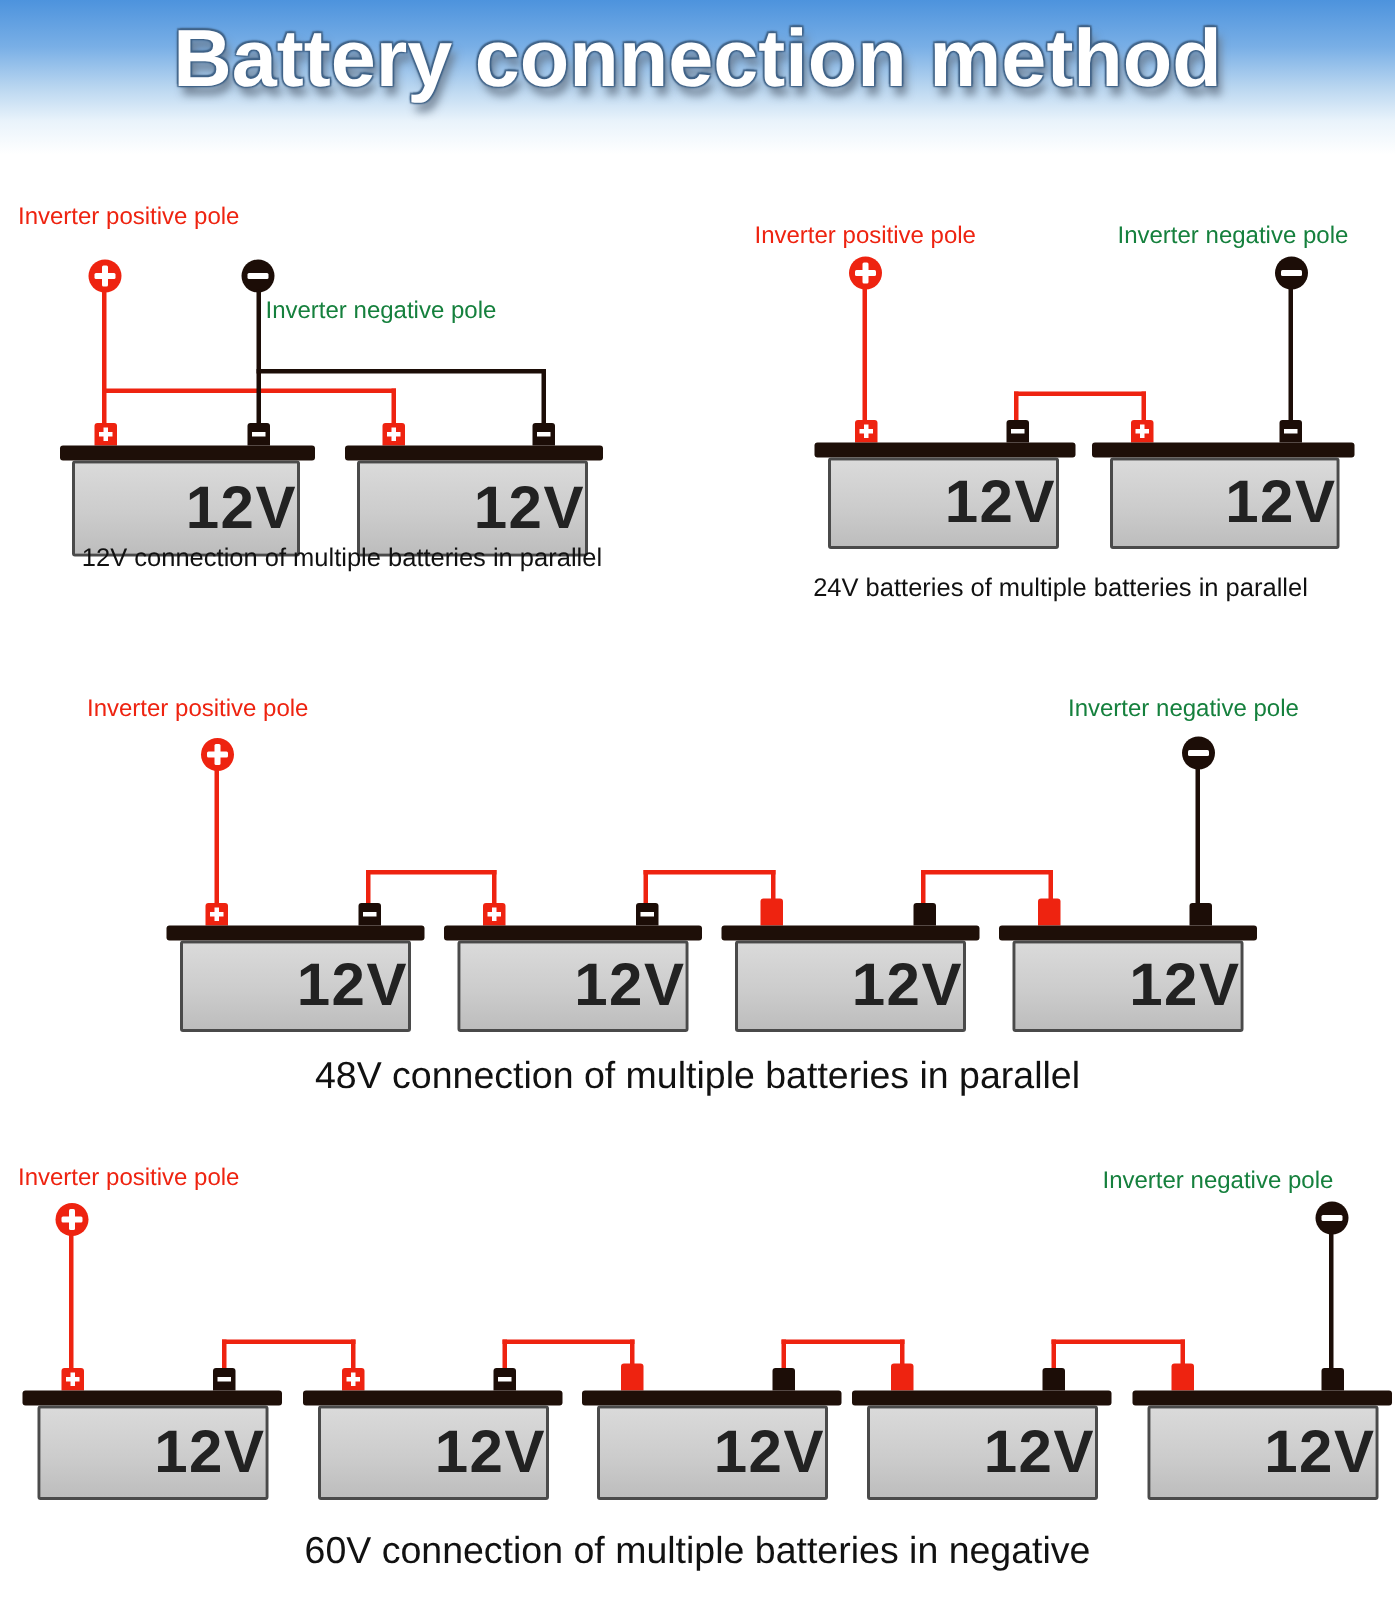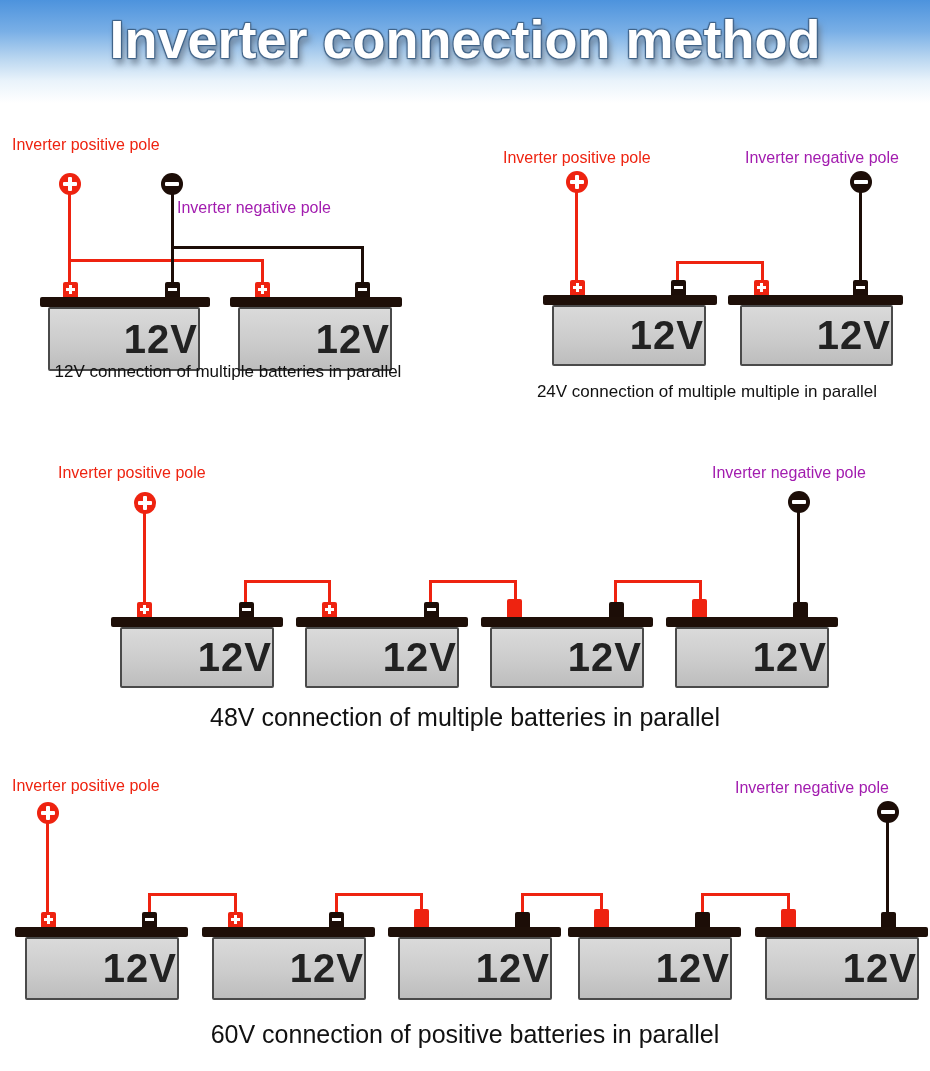--- a/index.html
+++ b/index.html
@@ -15,21 +15,21 @@
   .banner h1{
     margin:0;padding-top:8px;text-align:center;
     font-size:54px;font-weight:bold;color:#ffffff;letter-spacing:0px;
     text-shadow:
       -1px -1px 1px #3f6287, 1px -1px 1px #3f6287,
       -1px 1px 1px #3f6287, 1px 1px 1px #3f6287,
       3px 6px 6px rgba(105,120,138,0.85);
   }
   .pole-label{position:absolute;font-size:16px;white-space:nowrap;}
   .pole-label.red{color:#ee2310;}
-  .pole-label.blk{color:#a21caf;}
+  .pole-label.blk{color:#15803d;}
   .pole{position:absolute;width:22px;height:22px;border-radius:50%;}
   .pole.pos{background:#ee2310;}
   .pole.neg{background:#1c0d07;}
   .pole::after{content:"";position:absolute;left:4px;top:9px;width:14px;height:4px;background:#fff;border-radius:1px;}
   .pole.pos::before{content:"";position:absolute;left:9px;top:4px;width:4px;height:14px;background:#fff;border-radius:1px;}
   .wire{position:absolute;}
   .wire.red{background:#ee2310;}
   .wire.blk{background:#1c0d07;}
   .wire.v{width:3px;}
   .wire.h{height:3px;}
@@ -50,21 +50,21 @@
   .caption{position:absolute;color:#111111;text-align:center;white-space:nowrap;}
   .caption.small{font-size:17px;}
   .caption.big{font-size:25px;}
 </style>
 </head>
 <body>
 
 <div class="page">
 
   <header class="banner">
-    <h1>Inverter connection method</h1>
+    <h1>Battery connection method</h1>
   </header>
 
   <section>
     <div class="pole-label red" style="left:12px;top:136px">Inverter positive pole</div>
     <div class="pole-label blk" style="left:177px;top:199px">Inverter negative pole</div>
     <div class="pole pos" style="left:59px;top:173px"></div>
     <div class="pole neg" style="left:161px;top:173px"></div>
 
     <div class="wire red v" style="left:68px;top:193px;height:91px"></div>
     <div class="wire red h" style="left:68px;top:259px;width:196px"></div>
@@ -107,21 +107,21 @@
     <div class="term neg signed" style="left:853px;top:280px"></div>
 
     <div class="bat-bar" style="left:543px;top:295px;width:174px"></div>
     <div class="bat-body" style="left:552px;top:305px;width:154px;height:61px">
       <span class="bat-label">12V</span>
     </div>
     <div class="bat-bar" style="left:728px;top:295px;width:175px"></div>
     <div class="bat-body" style="left:740px;top:305px;width:153px;height:61px">
       <span class="bat-label">12V</span>
     </div>
-    <div class="caption small" style="left:495px;top:382px;width:424px">24V connection of multiple multiple in parallel</div>
+    <div class="caption small" style="left:495px;top:382px;width:424px">24V batteries of multiple batteries in parallel</div>
   </section>
 
   <section>
     <div class="pole-label red" style="left:58px;top:464px">Inverter positive pole</div>
     <div class="pole-label blk" style="left:712px;top:464px">Inverter negative pole</div>
     <div class="pole pos" style="left:134px;top:492px"></div>
     <div class="pole neg" style="left:788px;top:491px"></div>
 
     <div class="wire red v" style="left:143px;top:512px;height:90px"></div>
     <div class="wire blk v" style="left:797px;top:511px;height:91px"></div>
@@ -210,16 +210,16 @@
       <span class="bat-label">12V</span>
     </div>
     <div class="bat-bar" style="left:568px;top:927px;width:173px"></div>
     <div class="bat-body" style="left:578px;top:937px;width:154px;height:63px">
       <span class="bat-label">12V</span>
     </div>
     <div class="bat-bar" style="left:755px;top:927px;width:173px"></div>
     <div class="bat-body" style="left:765px;top:937px;width:154px;height:63px">
       <span class="bat-label">12V</span>
     </div>
-    <div class="caption big" style="left:115px;top:1020px;width:700px">60V connection of positive batteries in parallel</div>
+    <div class="caption big" style="left:115px;top:1020px;width:700px">60V connection of multiple batteries in negative</div>
   </section>
 
 </div>
 
 </body></html>

